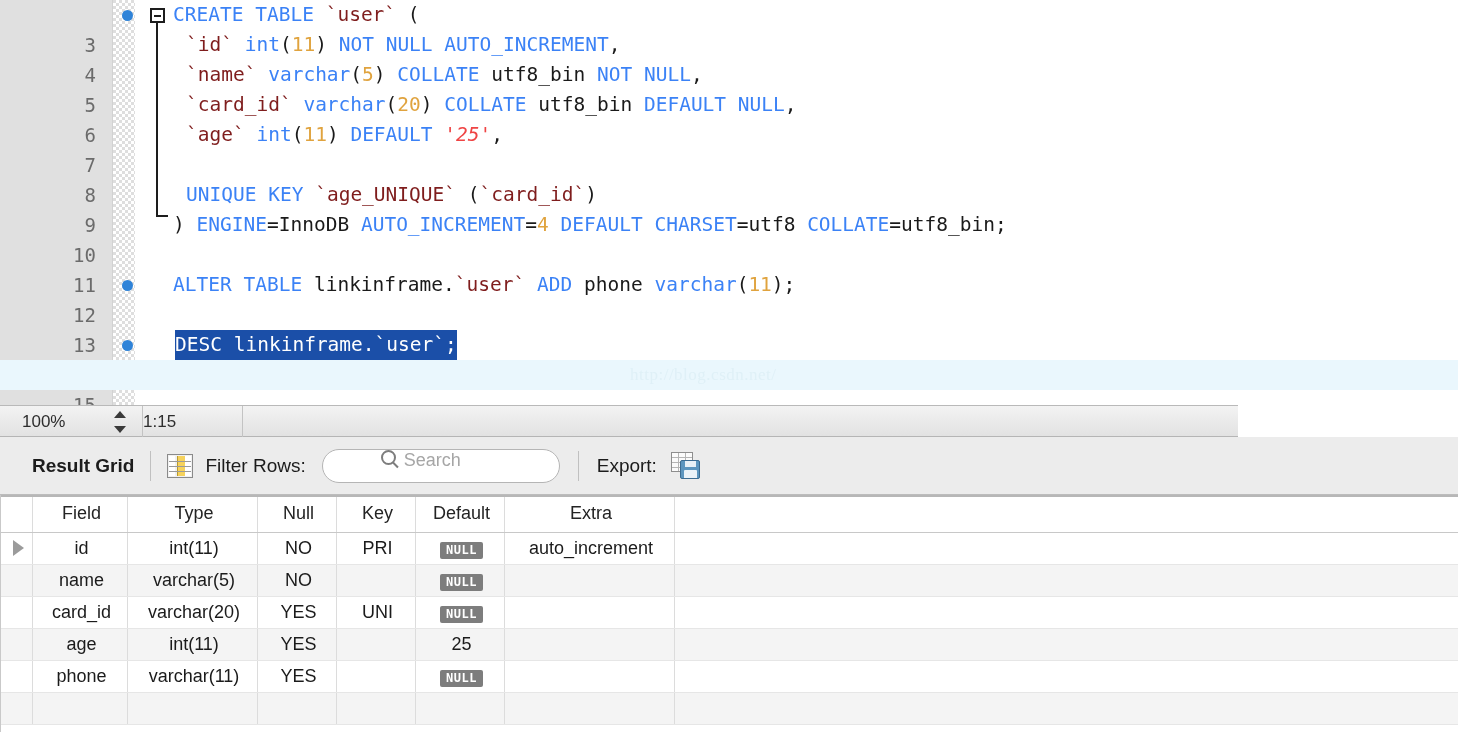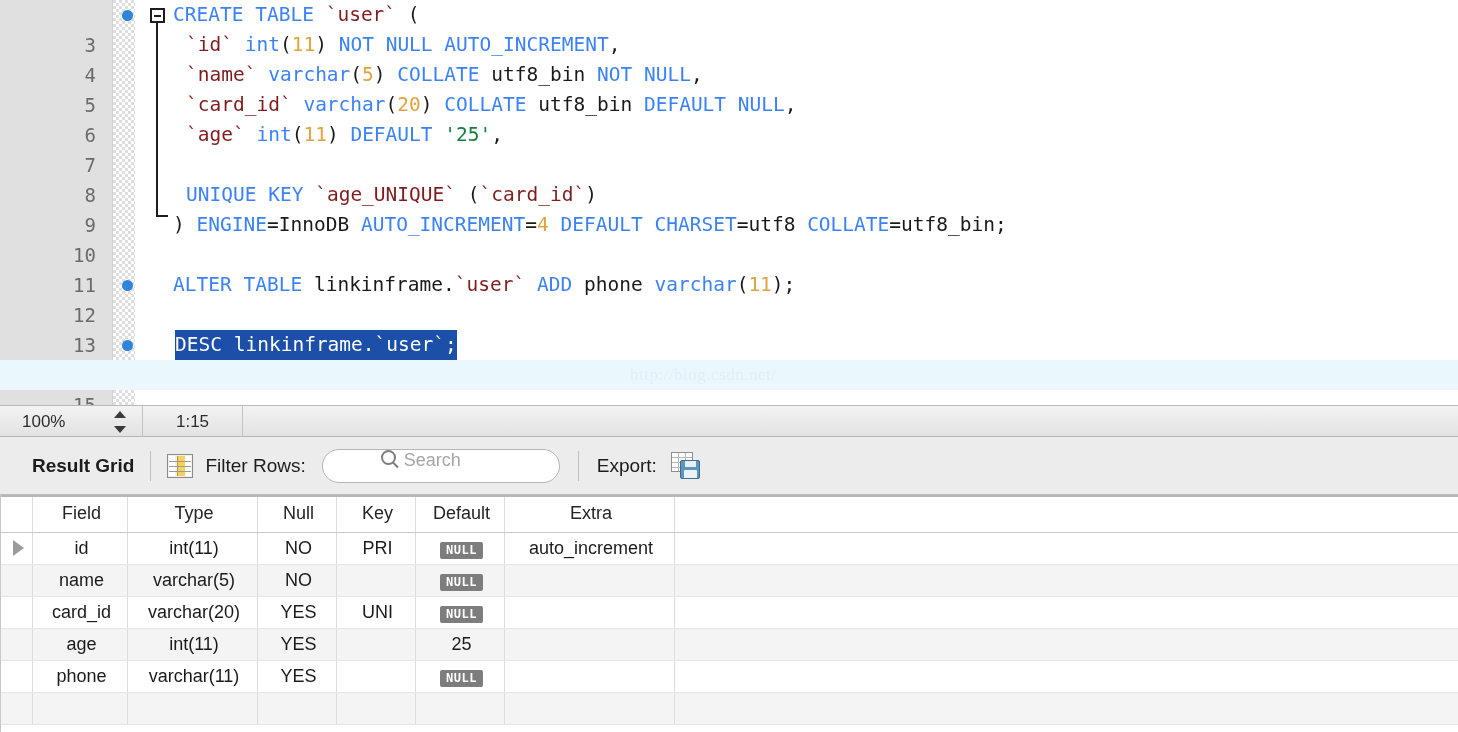--- a/index.html
+++ b/index.html
@@ -58,52 +58,52 @@
   .fold-line{
     position:absolute;left:156px;top:23px;width:2px;height:194px;background:#1d1d1d;
   }
   .fold-foot{
     position:absolute;left:156px;top:215px;width:12px;height:2px;background:#1d1d1d;
   }
   
   .kw{color:#3b82f6;}
   .idq{color:#7f1d1d;}
   .num{color:#e0a33e;}
-  .str{color:#15803d;}
+  .str{color:#ef4444;font-style:italic;}
   .pl{color:#1a1a1a;}
   .sel{background:#1b4fa8;color:#ffffff;}
 
   .watermark{
     position:absolute;left:630px;top:365px;
     color:#dff0f7;font-size:17px;
     font-family:"Liberation Serif",serif;letter-spacing:.5px;
     pointer-events:none;
   }
 
   
   .statusbar{
-    position:absolute;left:0;top:405px;width:1458px;height:32px;
+    position:absolute;left:0;top:405px;width:1238px;height:32px;
     background:linear-gradient(#f3f3f3,#e2e2e2);
     border-top:1px solid #b9b9b9;border-bottom:1px solid #b5b5b5;
     box-sizing:border-box;
   }
   .sb-cell{
     position:absolute;top:0;height:31px;display:flex;align-items:center;
     border-right:1px solid #c3c3c3;box-sizing:border-box;
   }
   .sb-zoom{left:0;width:143px;padding-left:22px;}
   .sb-zoom .zv{font-size:17px;color:#2d2d2d;}
   .stepper{
     position:absolute;right:14px;top:5px;width:16px;height:22px;
     display:flex;flex-direction:column;align-items:center;justify-content:space-between;
   }
   .stepper i{display:block;width:0;height:0;border-left:6px solid transparent;border-right:6px solid transparent;}
   .stepper i.up{border-bottom:7px solid #3a3a3a;}
   .stepper i.dn{border-top:7px solid #3a3a3a;}
-  .sb-pos{left:143px;width:100px;justify-content:center;}
+  .sb-pos{left:143px;width:100px;justify-content:flex-start;}
   .sb-pos .pv{font-size:17px;color:#2d2d2d;}
   .sb-rest{left:243px;width:1215px;border-right:none;}
 
   
   .res-toolbar{
     position:absolute;left:0;top:437px;width:1458px;height:58px;
     background:#ececec;border-bottom:1px solid #bcbcbc;box-sizing:border-box;
     display:flex;align-items:center;
   }
   .rg-label{

